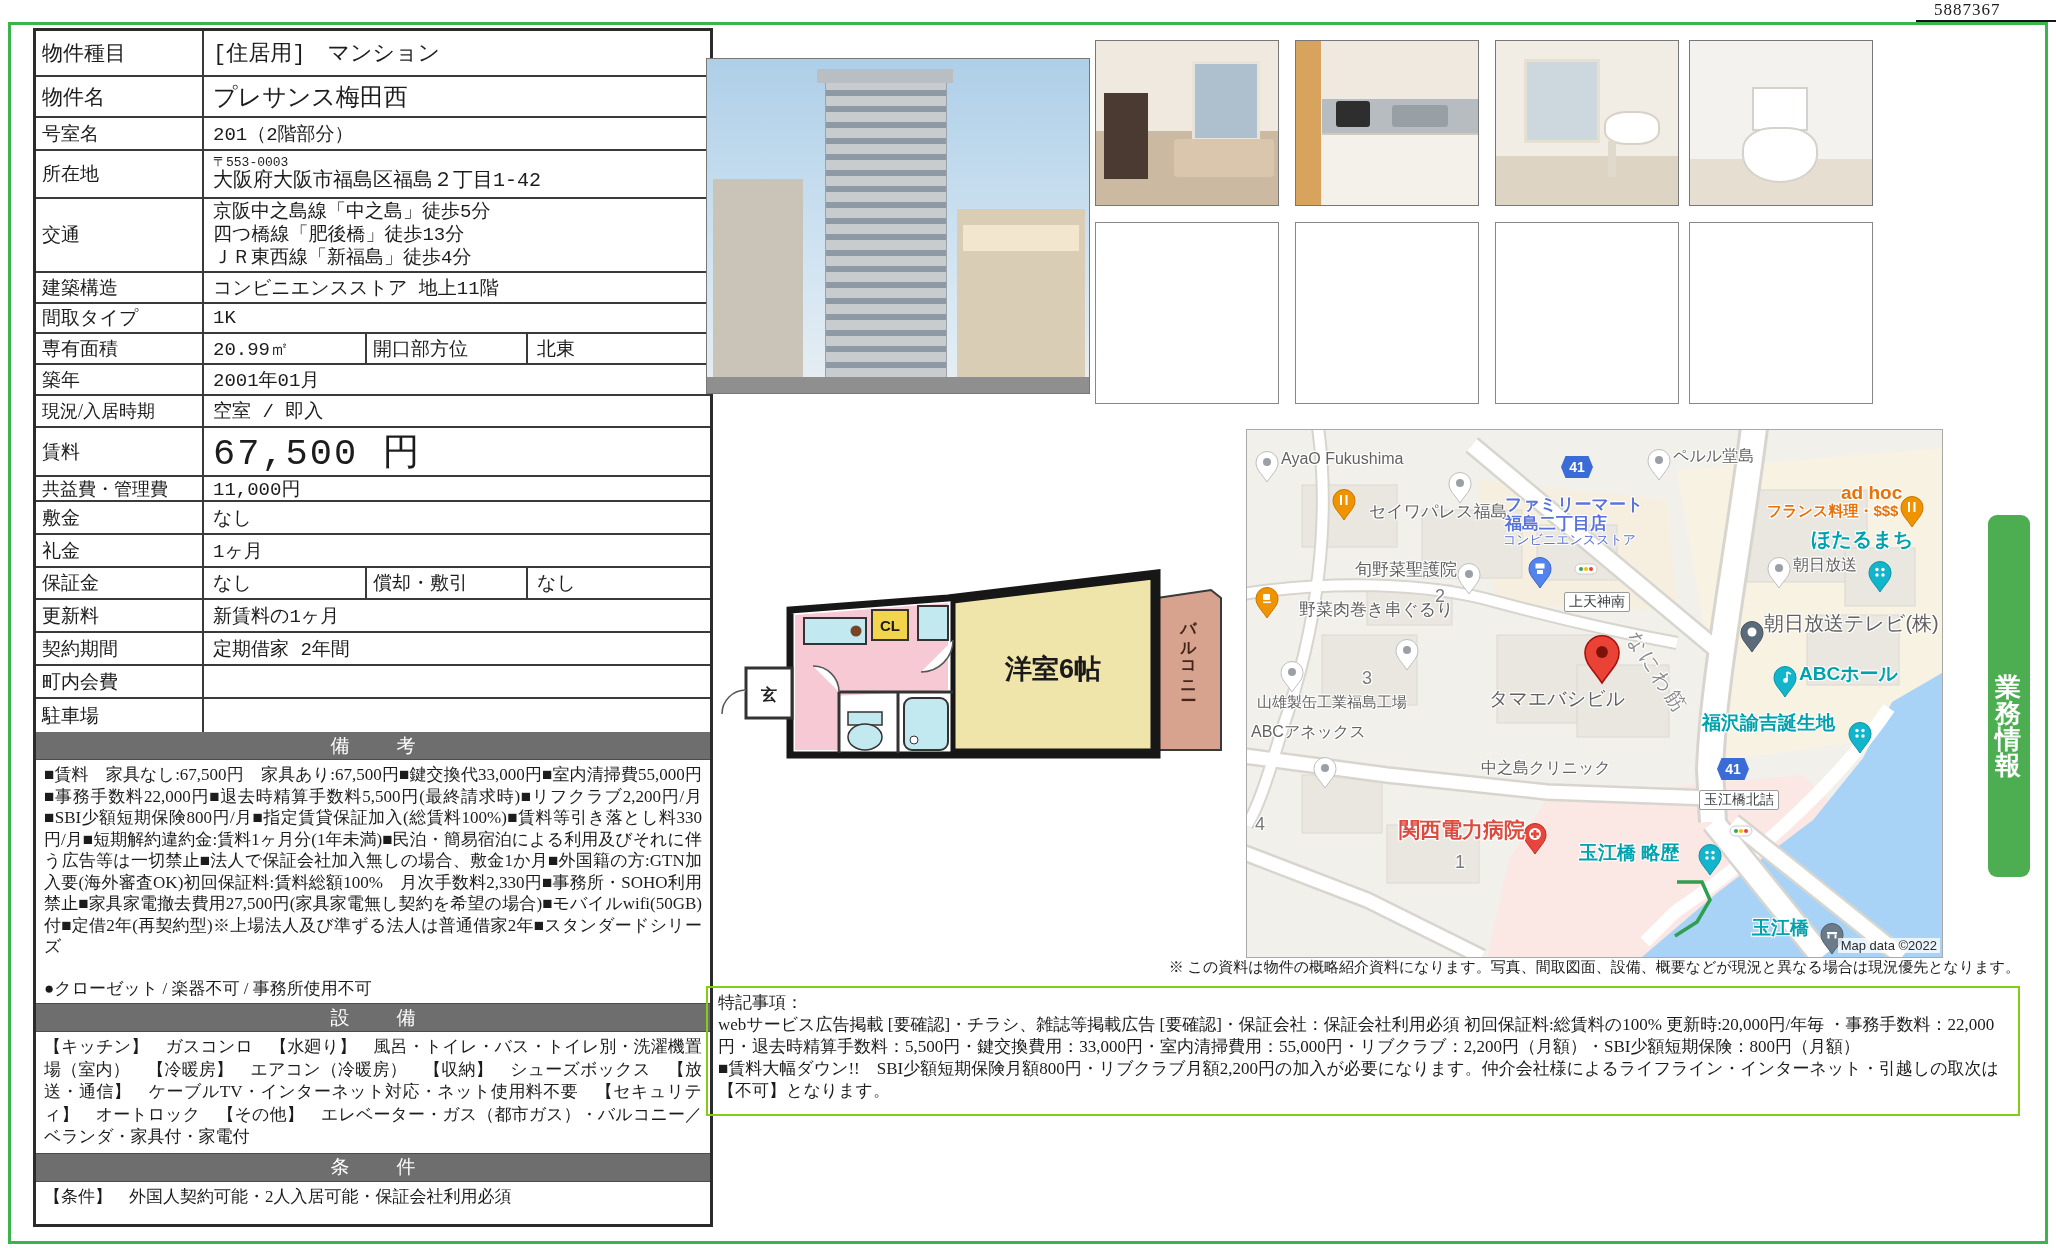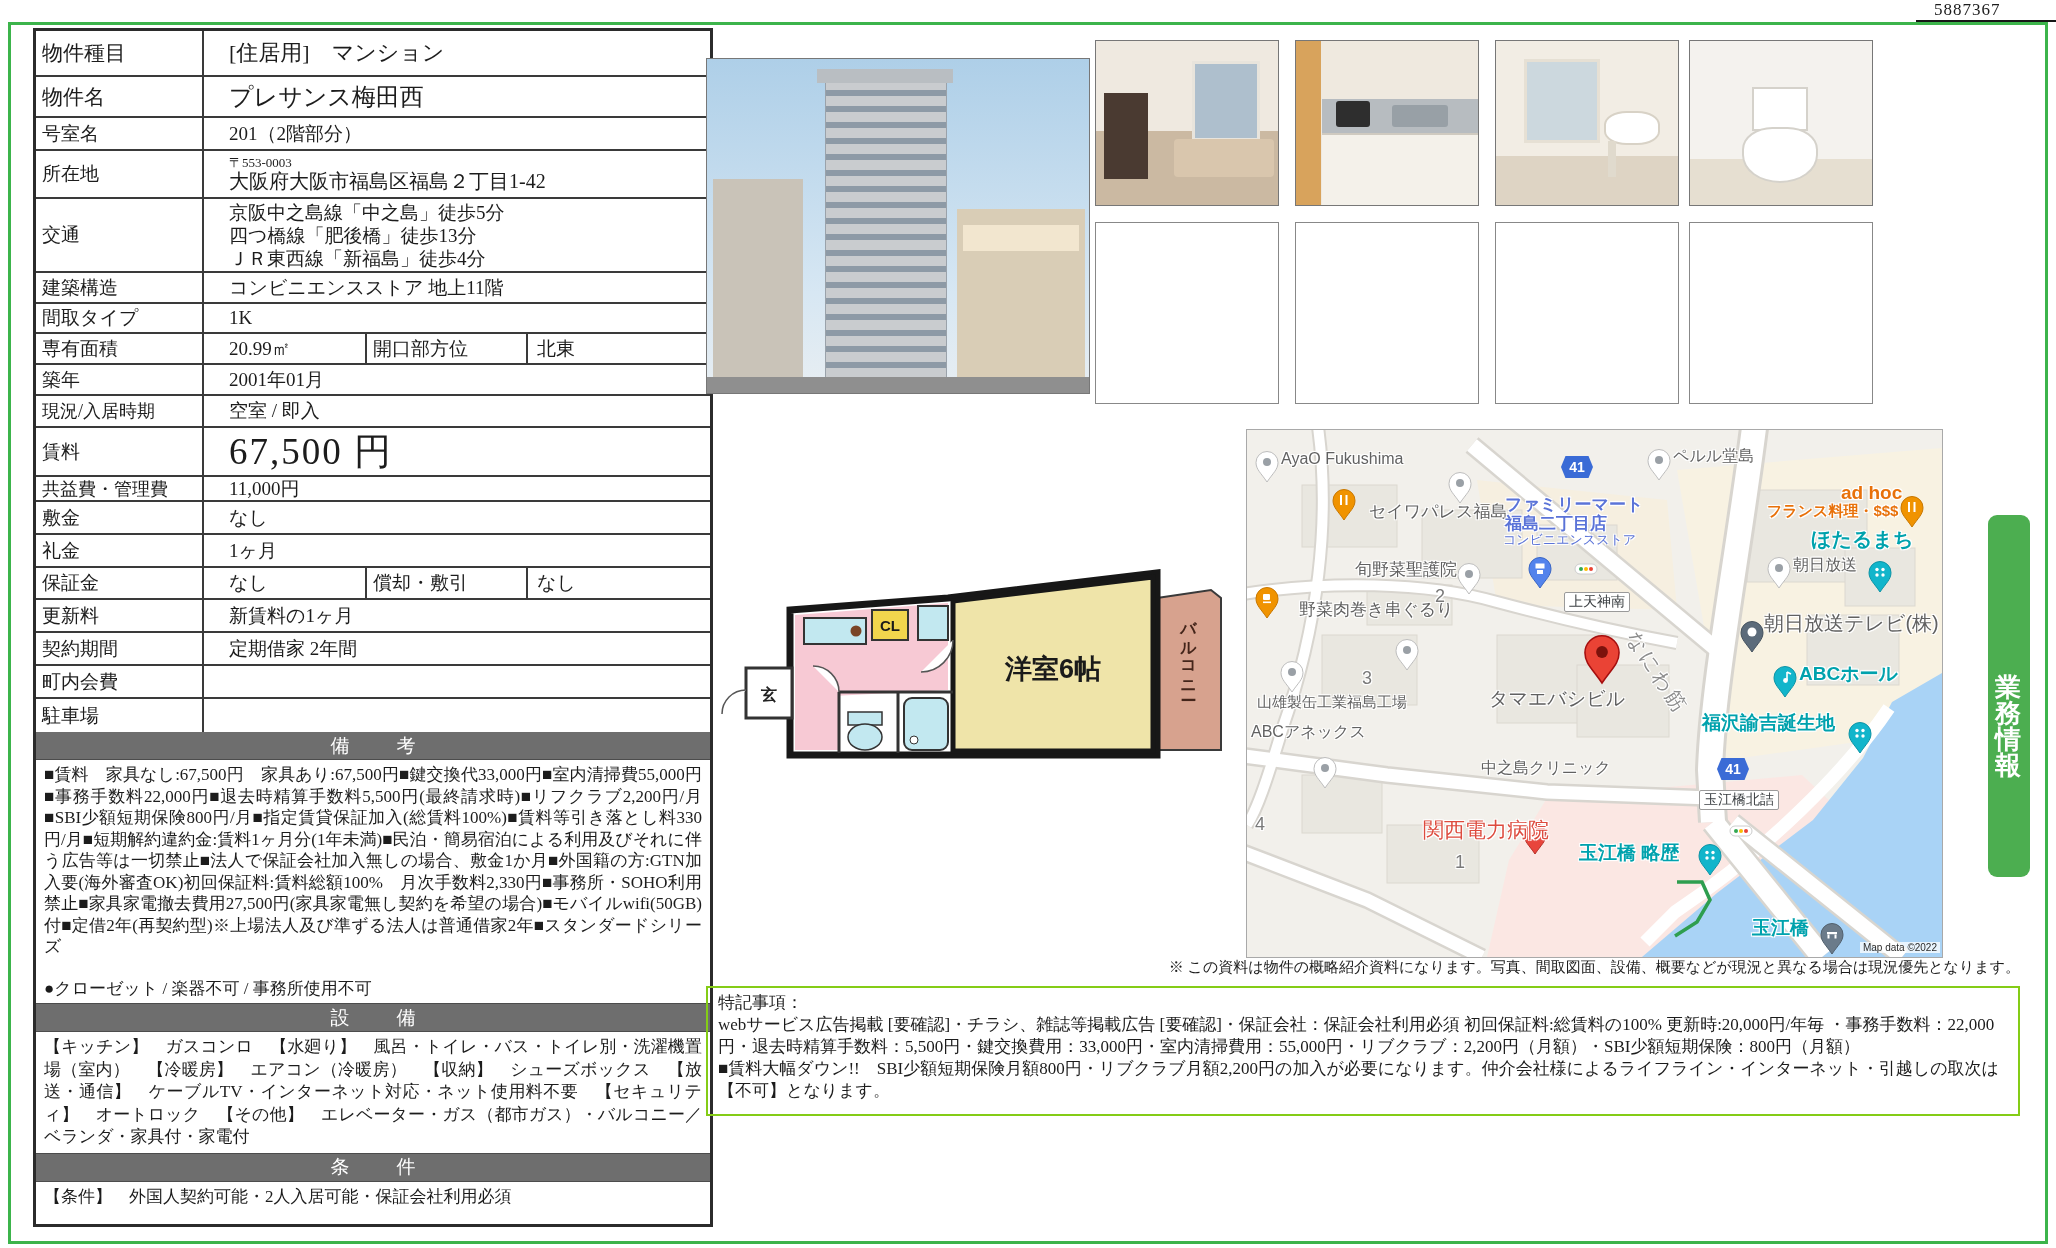--- a/index.html
+++ b/index.html
@@ -15,21 +15,21 @@
     background:#4cae50;border-radius:9px;display:flex;align-items:center;justify-content:center;
     color:#fff;font-family:"Liberation Sans",sans-serif;font-weight:bold;font-size:26px;
     writing-mode:vertical-rl;letter-spacing:26px;padding-top:18px;box-sizing:border-box;}
   
   .ptable{position:absolute;left:33px;top:28px;width:680px;border:3px solid #2b2b2b;
     box-sizing:border-box;background:#fff;}
   .trow{display:flex;border-bottom:2px solid #3a3a3a;box-sizing:border-box;align-items:stretch;}
   .trow:last-child{border-bottom:none;}
   .tlabel{width:168px;min-width:168px;border-right:2px solid #3a3a3a;padding:1px 6px;
     display:flex;align-items:center;font-size:19px;box-sizing:border-box;}
-  .tvalue{flex:1;padding:1px 25px;display:flex;align-items:center;font-size:19px;box-sizing:border-box;}
+  .tvalue{flex:1;padding:1px 9px;display:flex;align-items:center;font-size:19px;box-sizing:border-box;font-family:Liberation Mono, monospace;}
   .tlabel2{width:163px;min-width:163px;border-left:2px solid #3a3a3a;border-right:2px solid #3a3a3a;
     padding:1px 6px;display:flex;align-items:center;font-size:19px;box-sizing:border-box;}
   .tvalue2{width:182px;min-width:182px;padding:1px 9px;display:flex;align-items:center;font-size:19px;box-sizing:border-box;}
   .col{flex-direction:column;align-items:flex-start;justify-content:center;}
   .secbar{height:27px;background:#6e6e6e;color:#fff;display:flex;align-items:center;justify-content:center;
     font-size:19px;letter-spacing:14px;text-indent:14px;border-bottom:1px solid #4c4c4c;}
   .secbox{padding:4px 8px;font-size:17px;line-height:21.5px;border-bottom:1px solid #4c4c4c;
     text-align:justify;}
   
   .photo{position:absolute;border:1px solid #777;box-sizing:border-box;overflow:hidden;background:#fff;}
@@ -42,28 +42,28 @@
     box-sizing:border-box;padding:4px 10px;font-size:17px;line-height:22px;}
   .disclaimer{position:absolute;left:706px;top:958px;width:1314px;text-align:right;font-size:15px;}
   
   .map{position:absolute;left:1246px;top:429px;width:695px;height:527px;border:1px solid #a9a9a9;
     box-sizing:content-box;overflow:hidden;background:#f2f0eb;font-family:"Liberation Sans",sans-serif;}
   .mlbl{position:absolute;white-space:nowrap;color:#616161;font-size:15px;
     text-shadow:-1px -1px 0 #fff,1px -1px 0 #fff,-1px 1px 0 #fff,1px 1px 0 #fff,0 0 3px #fff;}
   .teal{color:#00a2ad;font-weight:bold;}
   .blue{color:#5a73d8;font-weight:bold;}
   .orange{color:#e8710a;font-weight:bold;}
-  .red{color:#dd4b3e;font-weight:normal;margin-left:24px;}
+  .red{color:#dd4b3e;font-weight:bold;}
   .boxed{background:#fff;border:1px solid #9a9a9a;border-radius:2px;padding:0 4px;font-size:14px;
     color:#3c4043;text-shadow:none;}
   .shield{position:absolute;width:32px;height:22px;background:#3a6bd6;color:#fff;font-weight:bold;
     font-size:14px;display:flex;align-items:center;justify-content:center;
     clip-path:polygon(14% 0,86% 0,100% 50%,86% 100%,14% 100%,0 50%);text-shadow:none;}
   .gword{position:absolute;font-family:"Liberation Sans",sans-serif;font-size:25px;font-weight:bold;letter-spacing:-1px;}
-  .mapdata{position:absolute;font-size:10px;color:#2b2b2b;background:rgba(255,255,255,.75);padding:0 3px;}
+  .mapdata{position:absolute;font-size:13px;color:#2b2b2b;background:rgba(255,255,255,.75);padding:0 3px;}
 </style>
 </head>
 <body>
 
 <div class="doc-id">5887367</div>
 <div class="page-border"></div>
 
 <div class="ptable">
   <div class="trow" style="height:46px">
     <div class="tlabel" style="font-size:21px">物件種目</div>

